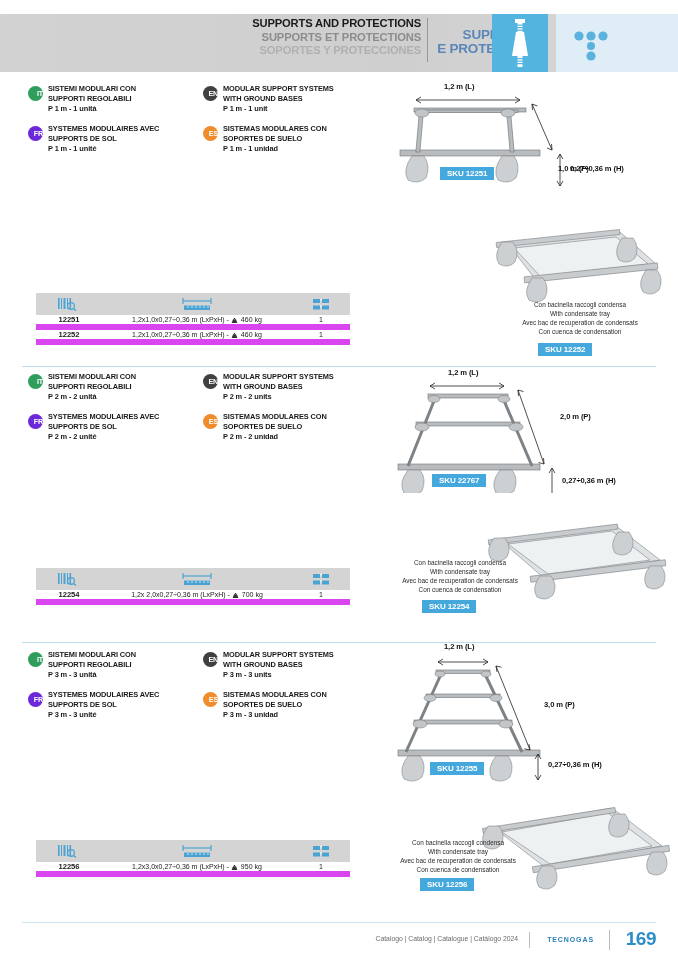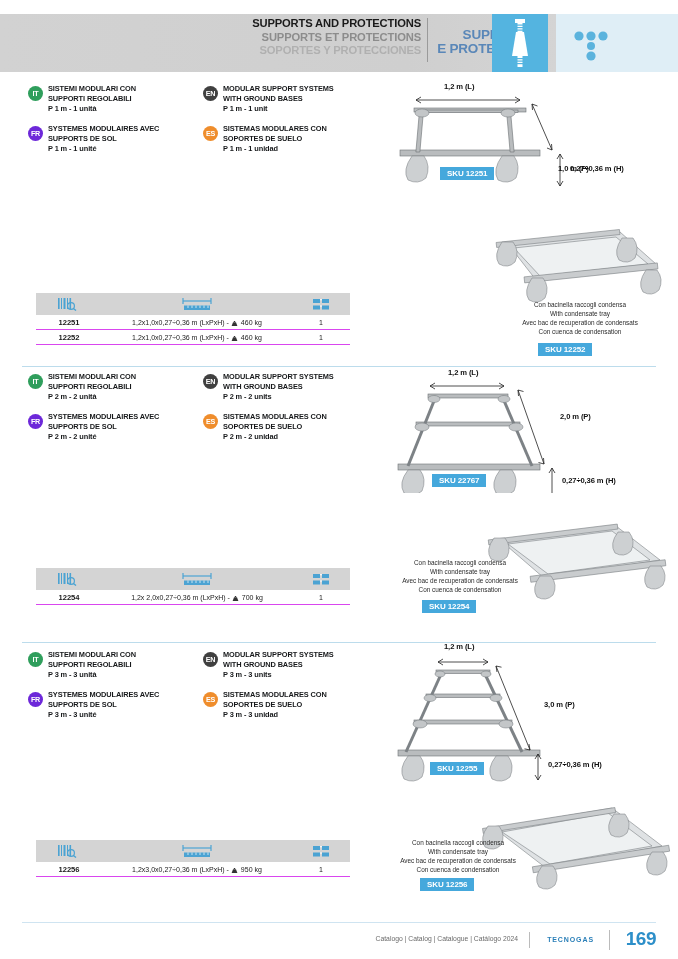--- a/index.html
+++ b/index.html
@@ -58,21 +58,21 @@
   .langs { position: absolute; left: 28px; width: 350px; }
   .lang-row { position: relative; height: 36px; }
   .lang-row.second { margin-top: 4px; }
   .lang-item { position: absolute; top: 0; width: 170px; }
   .lang-item.col1 { left: 0; }
   .lang-item.col2 { left: 175px; }
   .badge {
     position: absolute; left: 0; top: 2px;
     width: 15px; height: 15px; border-radius: 50%;
     color: #fff; font-size: 7.2px; font-weight: bold;
-    line-height: 15px; text-align: center; letter-spacing: -0.2px;
+    line-height: 15px; text-align: right; letter-spacing: -0.2px;
   }
   .badge.it { background: #2f9e5c; }
   .badge.en { background: #404040; }
   .badge.fr { background: #6d28d9; }
   .badge.es { background: #ef8d2c; }
   .lang-text {
     margin-left: 20px; font-size: 7.4px; font-weight: bold;
     color: #16181a; line-height: 1.32; letter-spacing: -0.1px;
   }
   .lang-text .sub { font-weight: bold; }
@@ -82,21 +82,21 @@
   .thead {
     display: flex; align-items: center;
     height: 22px; background: #d4d4d4;
   }
   .th { display: flex; align-items: center; justify-content: center; height: 22px; }
   .th.c1 { width: 66px; }
   .th.c2 { flex: 1; }
   .th.c3 { width: 58px; }
   .trow {
     display: flex; align-items: center; height: 15px;
-    border-bottom: 1px solid #d946ef; background: #fff;
+    border-bottom: 6px solid #d946ef; background: #fff;
   }
   .trow:first-of-type { border-top: 1px solid #bdbdbd; }
   .td { font-size: 7px; color: #1a1a1a; text-align: center; }
   .td.c1 { width: 66px; font-size: 7.6px; font-weight: bold; }
   .td.c2 { flex: 1; }
   .td.c3 { width: 58px; }
   .wicon {
     display: inline-block; width: 7px; height: 5px;
     vertical-align: -1px; margin-right: 1px;
   }

